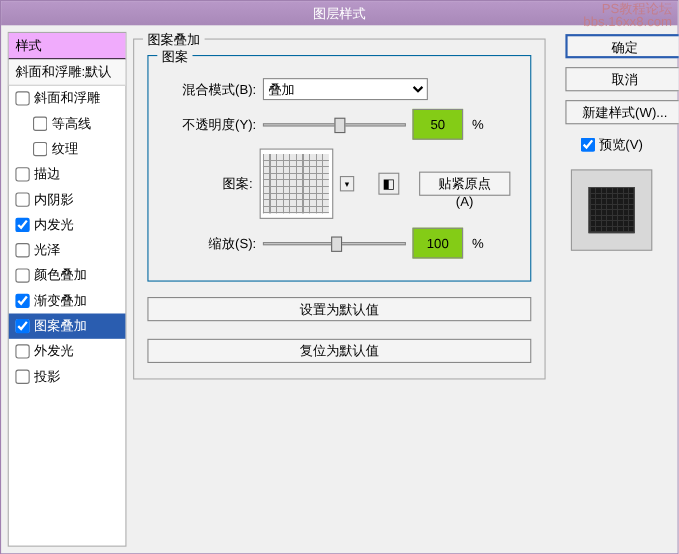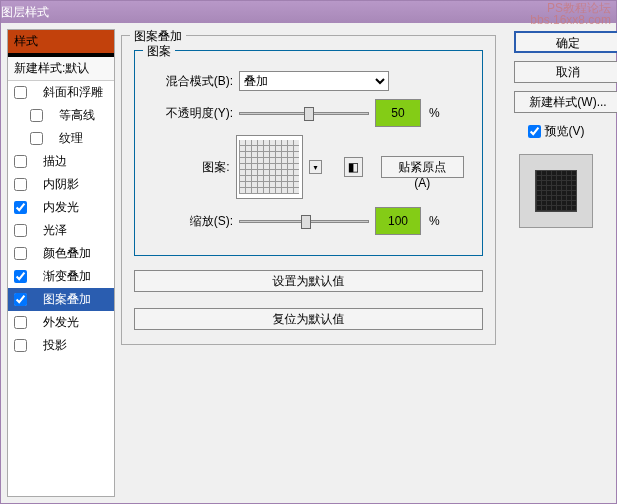--- a/index.html
+++ b/index.html
@@ -1,25 +1,25 @@
 <!DOCTYPE html>
 <html><head>
 <meta charset="utf-8">
 <style>
 * { box-sizing: border-box; margin: 0; padding: 0; font-family: "Microsoft YaHei", SimSun, sans-serif; font-size: 12px; }
 body { background: #f0f0f0; width: 617px; height: 504px; position: relative; }
 .window { width: 617px; height: 504px; border: 1px solid #a080b0; background: #f0f0f0; }
-.titlebar { height: 22px; background: linear-gradient(#b898c8, #a888b8); color: #fff; line-height: 22px; font-size: 13px; }
+.titlebar { height: 22px; background: linear-gradient(#b898c8, #a888b8); color: #fff; text-align: center; line-height: 22px; font-size: 13px; }
 .watermark { position: absolute; top: 2px; right: 6px; color: #c77; font-size: 11px; opacity: 0.7; text-align: right; line-height: 12px; }
 .content { display: flex; height: calc(100% - 22px); padding: 6px; gap: 6px; }
 
 .styles-panel { width: 108px; border: 1px solid #aaa; background: #fff; }
-.styles-header { background: #c2410c; border-bottom: 4px solid #000000; padding: 3px 6px; }
+.styles-header { background: #f0abfc; border-bottom: 1px solid #000000; padding: 3px 6px; }
 .styles-sub { background: #f8f8f8; border-bottom: 1px solid #ccc; padding: 3px 6px; }
-.style-item { padding: 3px 6px; display: flex; gap: 16px; cursor: pointer; }
+.style-item { padding: 3px 6px; display: flex; gap: 4px; cursor: pointer; }
 .style-item.indent { padding-left: 22px; }
 .style-item.selected { background: #2a5db0; color: #fff; }
 .style-item input[type=checkbox] { margin: 0; }
 
 .main-panel { flex: 1; position: relative; }
 .fieldset { border: 1px solid #aaa; padding: 10px 12px 14px; position: relative; margin-top: 6px; }
 .fieldset-label { position: absolute; top: -8px; left: 8px; background: #f0f0f0; padding: 0 4px; }
 .inner-fieldset { border: 1px solid #0369a1; padding: 12px 18px; margin-top: 4px; position: relative; }
 .row { display: flex; align-items: center; margin: 8px 0; gap: 6px; }
 .row-label { width: 80px; text-align: right; }
@@ -50,21 +50,21 @@
     <span>图层样式</span>
   </div>
   <div class="watermark">
     <div>PS教程论坛</div>
     <div>bbs.16xx8.com</div>
   </div>
   <div class="content">
 
     <div class="styles-panel">
       <div class="styles-header">样式</div>
-      <div class="styles-sub">新建样式:默认</div>
+      <div class="styles-sub">斜面和浮雕:默认</div>
       <div id="styles-list">
           <div class="style-item">
             <input type="checkbox" style="">
             <span>斜面和浮雕</span>
           </div>
           <div class="style-item indent">
             <input type="checkbox" style="">
             <span>等高线</span>
           </div>
           <div class="style-item indent">

